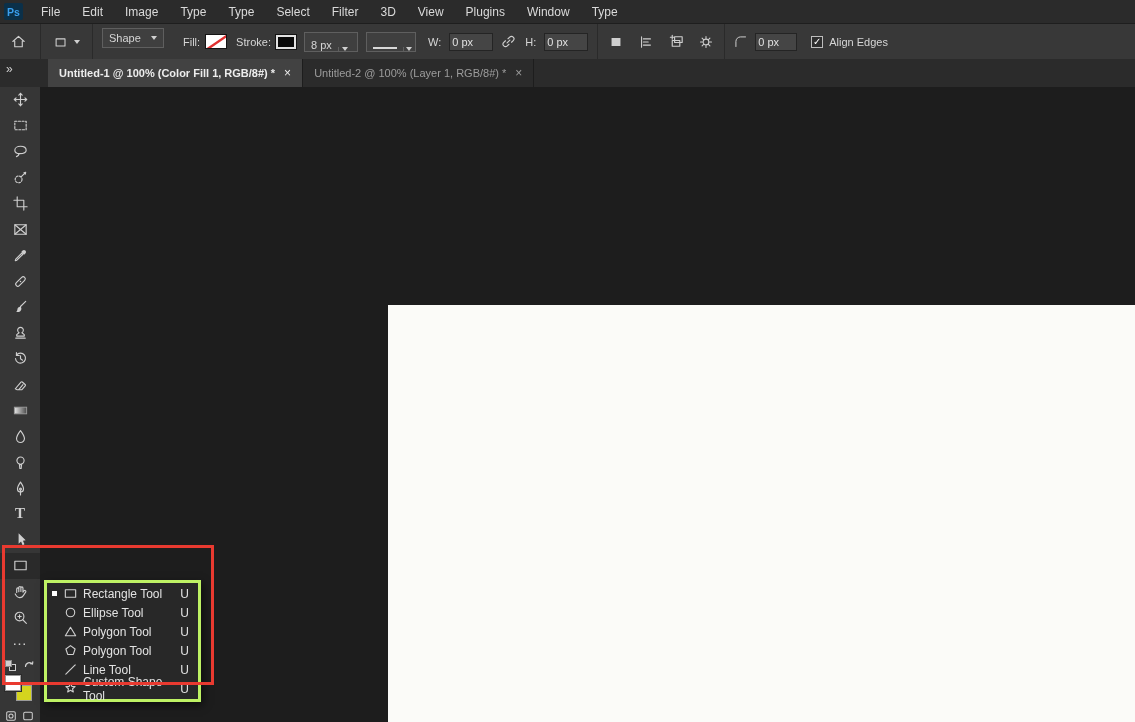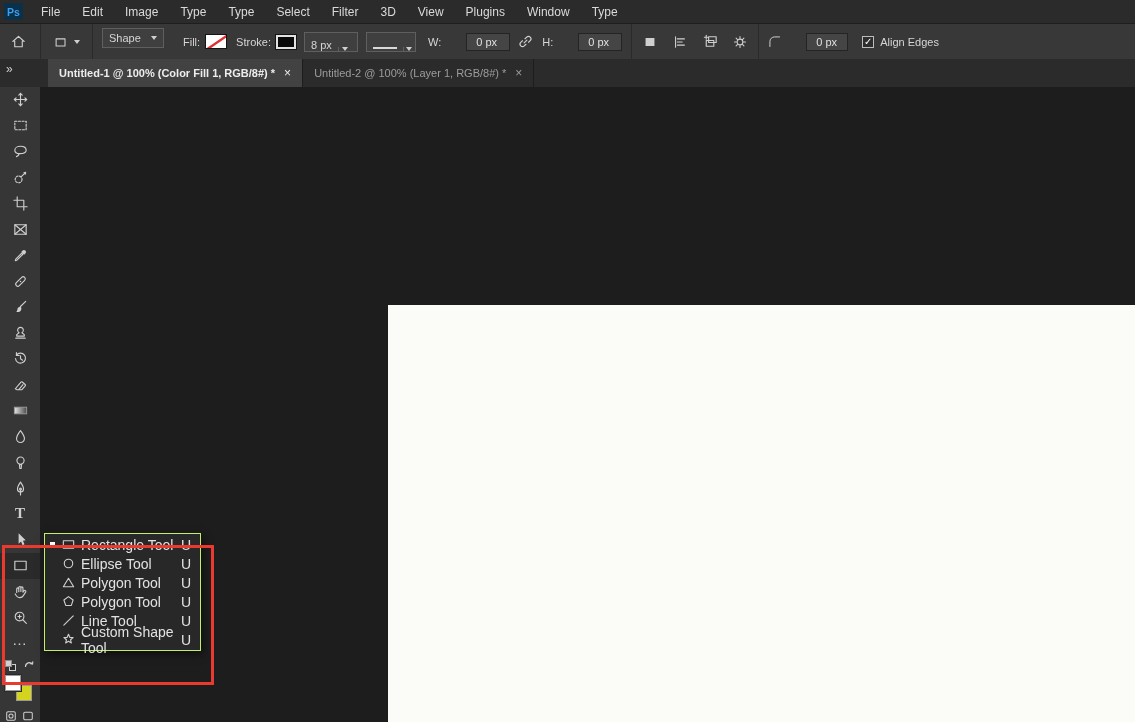--- a/index.html
+++ b/index.html
@@ -20,21 +20,21 @@
   .shape-select{width:62px;height:20px;background:#3f3f3f;border:1px solid #5f5f5f;display:flex;
     align-items:center;justify-content:space-between;padding:0 6px;margin:0 10px 8px 6px}
   .ob-label{margin-left:9px;margin-right:5px}
   .fill-swatch{width:22px;height:15px;background:#fff;border:1px solid #141414;position:relative;overflow:hidden}
   .fill-swatch svg{position:absolute;left:0;top:0}
   .stroke-swatch{width:20px;height:14px;background:#0a0a0a;border:2px solid #e2e2e2;box-shadow:0 0 0 1px #141414}
   .combo{height:20px;background:#3f3f3f;border:1px solid #5f5f5f;display:flex;align-items:flex-end;margin-left:8px}
   .combo .cv{display:flex;align-items:center;padding:0 6px}
   .combo .cbtn{width:14px;display:flex;align-items:center;justify-content:center;border-left:1px solid #5f5f5f}
   .field{width:44px;height:18px;background:#454545;border:1px solid #242424;display:flex;
-    align-items:center;padding-left:9px;margin-left:20px;color:#e0e0e0}
+    align-items:center;padding-left:2px;margin-left:3px;color:#e0e0e0}
   .icon-btn{width:26px;height:26px;display:flex;align-items:center;justify-content:center;margin:0 2px}
   .checkbox{width:12px;height:12px;border:1px solid #bdbdbd;background:#2e2e2e;display:flex;
     align-items:center;justify-content:center;font-size:10px;color:#fff;margin-left:14px}
   
   .tabbar{height:28px;background:#2b2b2b;display:flex;align-items:stretch;font-size:11px}
   .tab-gutter{width:48px;display:flex;align-items:flex-start;padding:3px 0 0 6px;color:#c3c3c3;font-size:12px}
   .tab{display:flex;align-items:center;gap:9px;padding:0 11px;border-right:1px solid #1d1d1d;
     color:#9c9c9c;background:#2b2b2b;white-space:nowrap}
   .tab.active{background:#424242;color:#ededed;font-weight:bold}
   .tab .close{font-size:12px;font-weight:normal}
@@ -49,22 +49,22 @@
   .dots-glyph{font-size:15px;letter-spacing:1px;margin-top:-7px}
   .mini-colors{width:40px;height:18px;display:flex;align-items:center;justify-content:space-between;padding:0 4px}
   .swatches{position:relative;width:34px;height:32px;margin-top:1px}
   .swatch-fg{position:absolute;left:2px;top:0;width:16px;height:16px;background:#ffffff;
     border:1px solid #9a9a9a;box-shadow:0 0 0 1px #2a2a2a;z-index:2}
   .swatch-bg{position:absolute;left:13px;top:10px;width:16px;height:16px;background:#d4d41e;border:1px solid #9a9a9a}
   .toolbar-bottom{width:40px;display:flex;justify-content:flex-start;gap:5px;padding:3px 0 0 5px}
   .canvas{flex:1;position:relative;background:#1d1d1d}
   .document{position:absolute;left:348px;top:218px;right:0;bottom:0;background:#fbfbf8}
   
-  .flyout{position:absolute;left:44px;top:533px;width:157px;background:#282828;border:1px solid #bef264;
-    box-shadow:2px 3px 8px rgba(0,0,0,.55);z-index:40;font-size:14px;color:#e2e2e2;padding:1px 0}
+  .flyout{position:absolute;left:44px;top:580px;width:157px;background:#282828;border:3px solid #bef264;
+    box-shadow:2px 3px 8px rgba(0,0,0,.55);z-index:40;font-size:12px;color:#e2e2e2;padding:1px 0}
   .flyout-row{height:19px;display:flex;align-items:center;padding:0 9px 0 3px;gap:5px}
   .marker{width:8px;display:flex;align-items:center;justify-content:center}
   .marker .sq{width:5px;height:5px;background:#fff;display:none}
   .flyout-row.current .sq{display:block}
   .fl-label{flex:1}
   .shortcut{width:10px;text-align:right}
   
   .annotation{position:absolute;left:2px;top:545px;width:212px;height:140px;border:3px solid #e93a30;
     z-index:60;pointer-events:none}
 </style>

